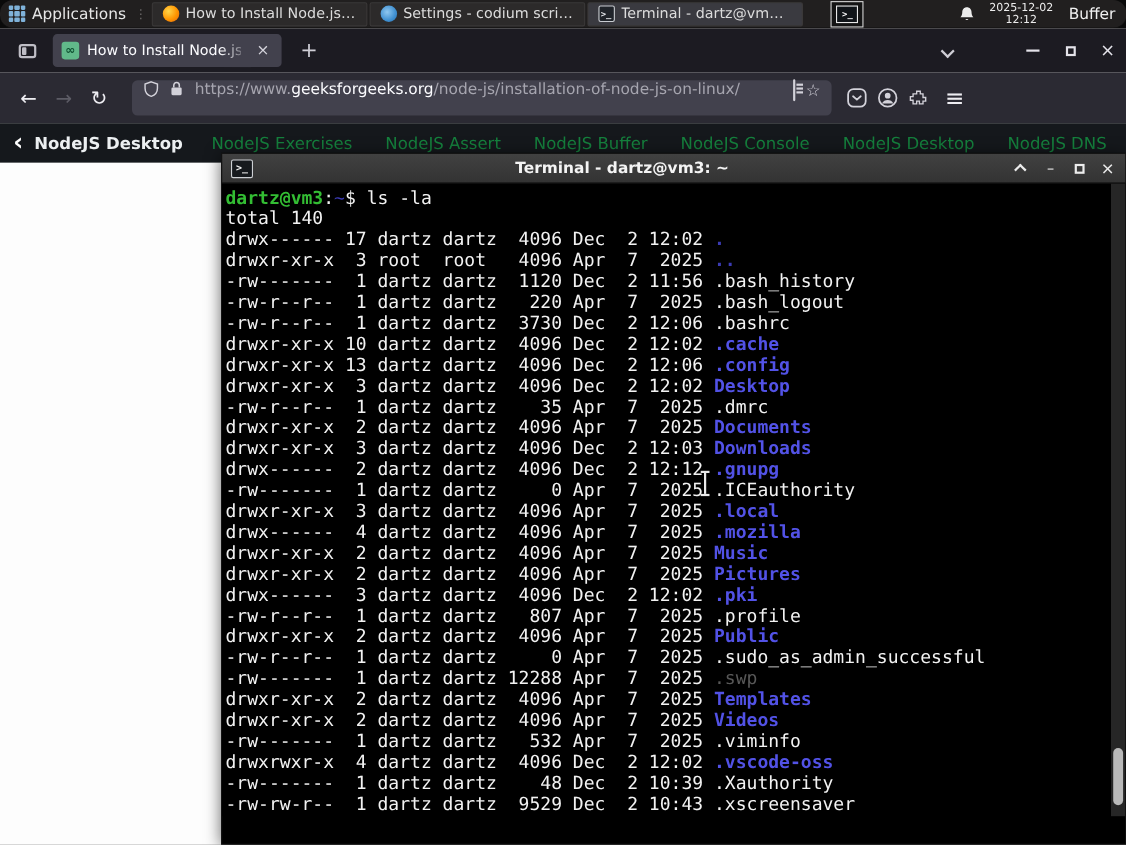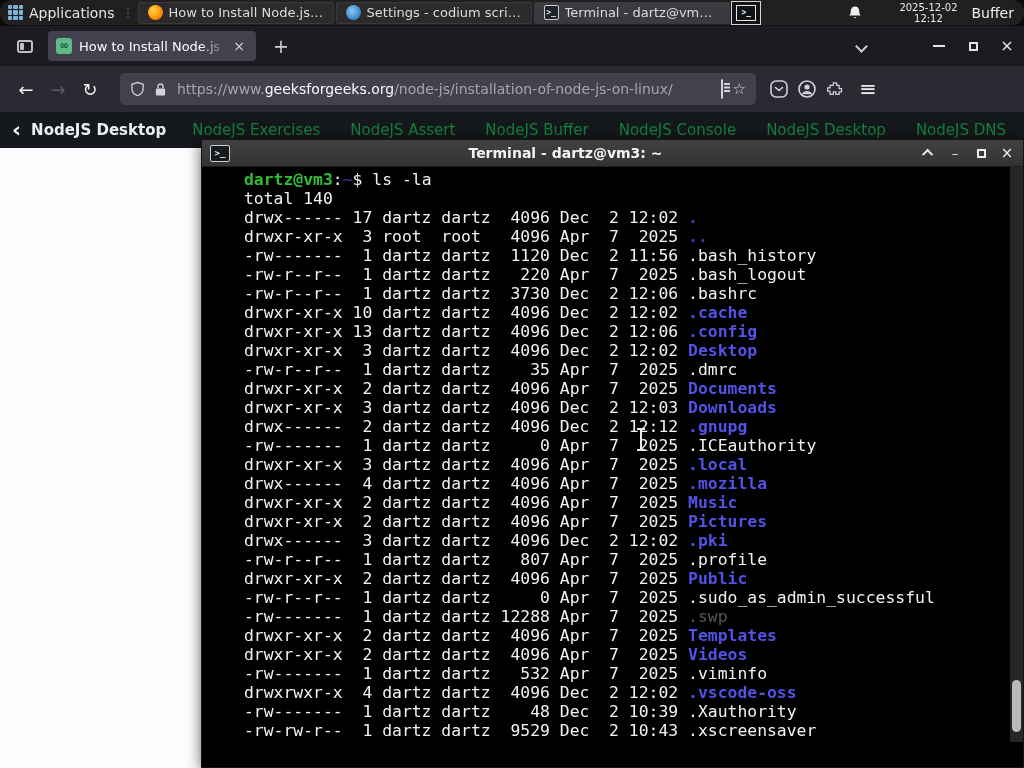--- a/index.html
+++ b/index.html
@@ -23,21 +23,21 @@
                 background:radial-gradient(circle at 35% 35%, #ffd54a 0%, #ff9500 55%, #e3640f 100%); }
   .ic-codium { width:15px; height:15px; border-radius:50%; flex:0 0 15px;
                background:radial-gradient(circle at 40% 40%, #8fc7ef 0%, #3f8fd0 60%, #2b6ca8 100%); }
   .ic-term-sm { width:15px; height:15px; flex:0 0 15px; background:#20242a; border:1px solid #c9ccd1;
                 color:#e8eaed; font:bold 8px/13px "DejaVu Sans Mono", monospace; text-align:center; border-radius:2px; }
   #tray-terminal { width:30px; height:24px; border:1px solid #d5d5d5; background:#141414;
                    display:flex; align-items:center; justify-content:center; margin-right:86px; }
   #tray-terminal .inner { width:20px; height:16px; border:1px solid #e8e8e8; background:#101418;
                    color:#fff; font:bold 8px/14px "DejaVu Sans Mono", monospace; text-align:center; }
   .bell { width:16px; height:16px; margin-right:12px; }
-  .clock { text-align:center; font-size:10px; line-height:11px; color:#ececec; margin-right:14px;margin-left:24px; }
+  .clock { text-align:center; font-size:10px; line-height:11px; color:#ececec; margin-right:14px; }
   .user-lbl { font-size:14px; color:#f0f0f0; margin-right:10px; }
 
   
   #browser { position:absolute; left:0; top:26px; width:1024px; height:742px; background:#fff; }
   #tabbar { position:absolute; left:0; top:0; width:1024px; height:40px; background:#1c1b22;
             display:flex; align-items:center; }
   .ffview { width:30px; height:26px; margin:0 8px 0 10px; border-radius:4px; display:flex; align-items:center; justify-content:center; }
   .ffview .box { width:16px; height:13px; border:2px solid #bfbec6; border-radius:3px; position:relative; }
   .ffview .box::after { content:""; position:absolute; left:1px; top:1px; width:4px; height:7px; background:#bfbec6; border-radius:1px; }
   .tab { position:relative; width:208px; height:30px; background:#42414d; border-radius:4px; display:flex;
@@ -57,21 +57,21 @@
   .win-min { width:12px; height:2px; background:#e4e3ea; }
   .win-max { width:9px; height:9px; border:2px solid #e4e3ea; }
   .win-close { font-size:16px; line-height:16px; }
 
   #navbar { position:absolute; left:0; top:40px; width:1024px; height:46px; background:#2b2a33;
             display:flex; align-items:center; }
   .nav-ic { width:32px; height:32px; display:flex; align-items:center; justify-content:center;
             font-size:18px; color:#eeedf2; border-radius:4px; }
   .nav-ic.dim { color:#5d5c66; }
   #urlbar { height:32px; flex:0 0 636px; margin:0 10px 0 14px; background:#42414d; border-radius:5px;
-            display:flex; align-items:center; padding:0 10px; color:#fbfbfe; font-size:14px; }
+            display:flex; padding:0 10px; color:#fbfbfe; font-size:14px; }
   #urlbar svg { flex:0 0 auto; }
   .url-text { margin-left:10px; white-space:nowrap; overflow:hidden; flex:1 1 auto; }
   .url-dim { color:#a6a5af; }
   .url-host { color:#fbfbfe; }
   .url-end-ic { margin-left:10px; color:#d3d2da; font-size:15px; }
   .reader { width:13px; height:15px; border:1.5px solid #d3d2da; border-radius:2px; position:relative; }
   .reader::before { content:""; position:absolute; left:2px; top:3px; width:6px; height:1.5px; background:#d3d2da;
                     box-shadow:0 3.5px 0 #d3d2da, 0 7px 0 #d3d2da; }
   #nav-right { display:flex; align-items:center; margin-left:2px; gap:6px; }
 
@@ -92,21 +92,21 @@
   .ic-term-title { width:20px; height:17px; background:#16191d; border:1px solid #cdd0d4; border-radius:2px;
                    color:#f2f2f2; font:bold 9px/15px "DejaVu Sans Mono", monospace; text-align:center; }
   #term-title .t { flex:1; text-align:center; color:#f4f4f4; font-size:14px; font-weight:bold;
                    margin-left:-20px; white-space:nowrap; }
   .term-btns { display:flex; align-items:center; gap:10px; color:#ececec; }
   .term-btns .b { width:16px; height:16px; display:flex; align-items:center; justify-content:center; font-size:13px; }
   .shade-chev { width:8px; height:8px; border-left:2px solid #ececec; border-top:2px solid #ececec;
                 transform:rotate(45deg) translateY(2px); }
   #term-menu { height:25px; background:#303030; border-bottom:1px solid #1b1b1b; display:flex;
                align-items:center; gap:26px; padding:0 20px; color:#d9d9d9; font-size:14px; }
-  #term-body { position:relative; height:575px; background:#000;padding-left:39px; }
+  #term-body { position:relative; height:575px; background:#000; }
   #term-out { padding:3px 2px 0 3px; font:16.4px/19px "DejaVu Sans Mono", monospace; color:#f2f2f2;
               white-space:pre; }
   #term-out .nm-dir { font-weight:bold; }
   #term-scroll { position:absolute; right:0; top:0; width:13px; height:575px; background:#262626; }
   #term-thumb { position:absolute; right:2px; bottom:10px; width:9px; height:52px; background:#b9b9b9; border-radius:5px; }
 
   
   #ibeam { position:absolute; left:636px; top:428px; width:10px; height:23px; }
   #ibeam .v { position:absolute; left:4px; top:2px; width:2px; height:19px; background:#e9e9e9; }
   #ibeam .h { position:absolute; left:1px; width:8px; height:2px; background:#e9e9e9; }

